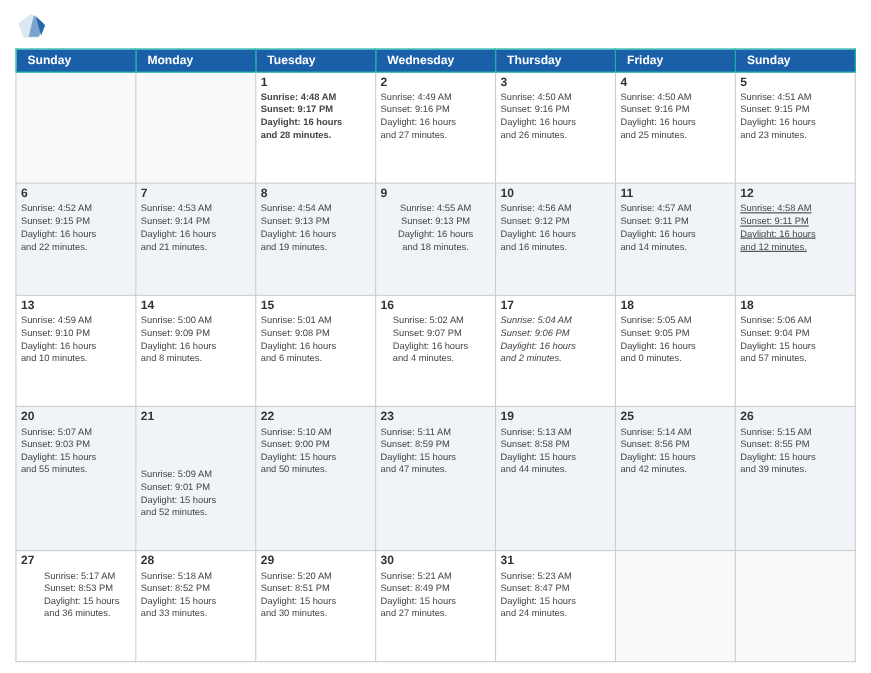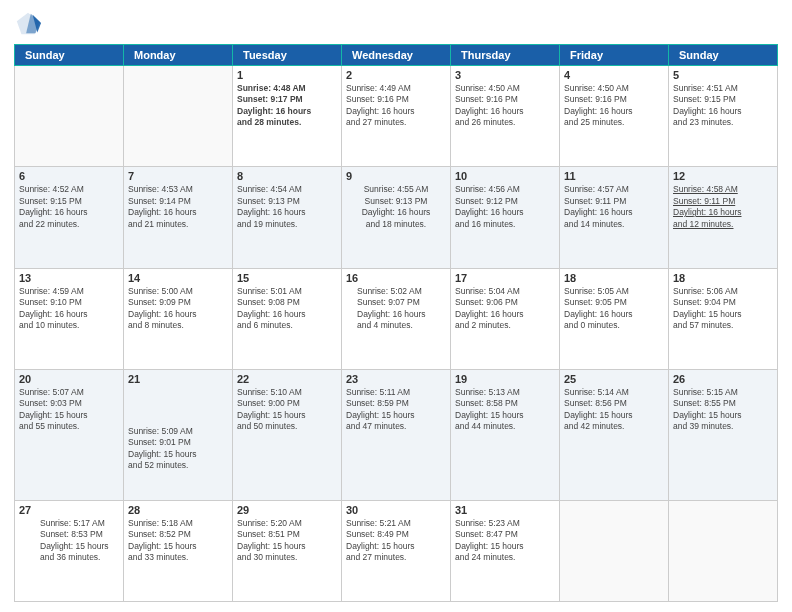--- a/index.html
+++ b/index.html
@@ -254,21 +254,21 @@
           </td>
           <td>
             <span class="day-number">16</span>
             <div class="day-content" style="white-space: pre-line; margin-left: 11px;">Sunrise: 5:02 AM
 Sunset: 9:07 PM
 Daylight: 16 hours
 and 4 minutes.</div>
           </td>
           <td>
             <span class="day-number">17</span>
-            <div class="day-content" style="white-space: pre-line;">Sunrise: 5:04 AM
+            <div class="day-content" style="white-space: pre-line; font-style: italic;">Sunrise: 5:04 AM
 Sunset: 9:06 PM
 Daylight: 16 hours
 and 2 minutes.</div>
           </td>
           <td>
             <span class="day-number">18</span>
             <div class="day-content" style="white-space: pre-line;">Sunrise: 5:05 AM
 Sunset: 9:05 PM
 Daylight: 16 hours
 and 0 minutes.</div>

